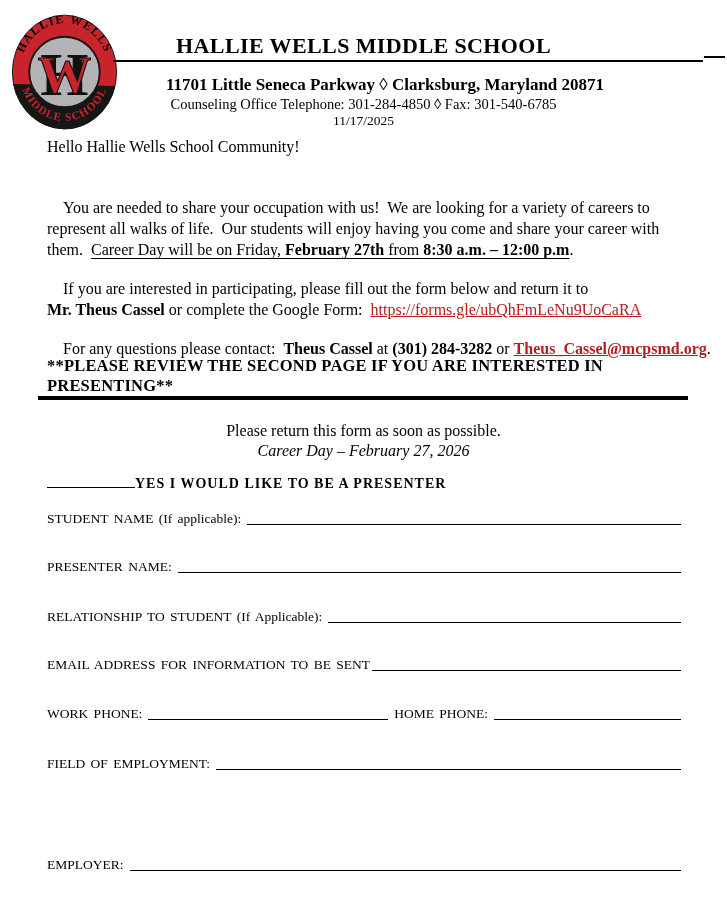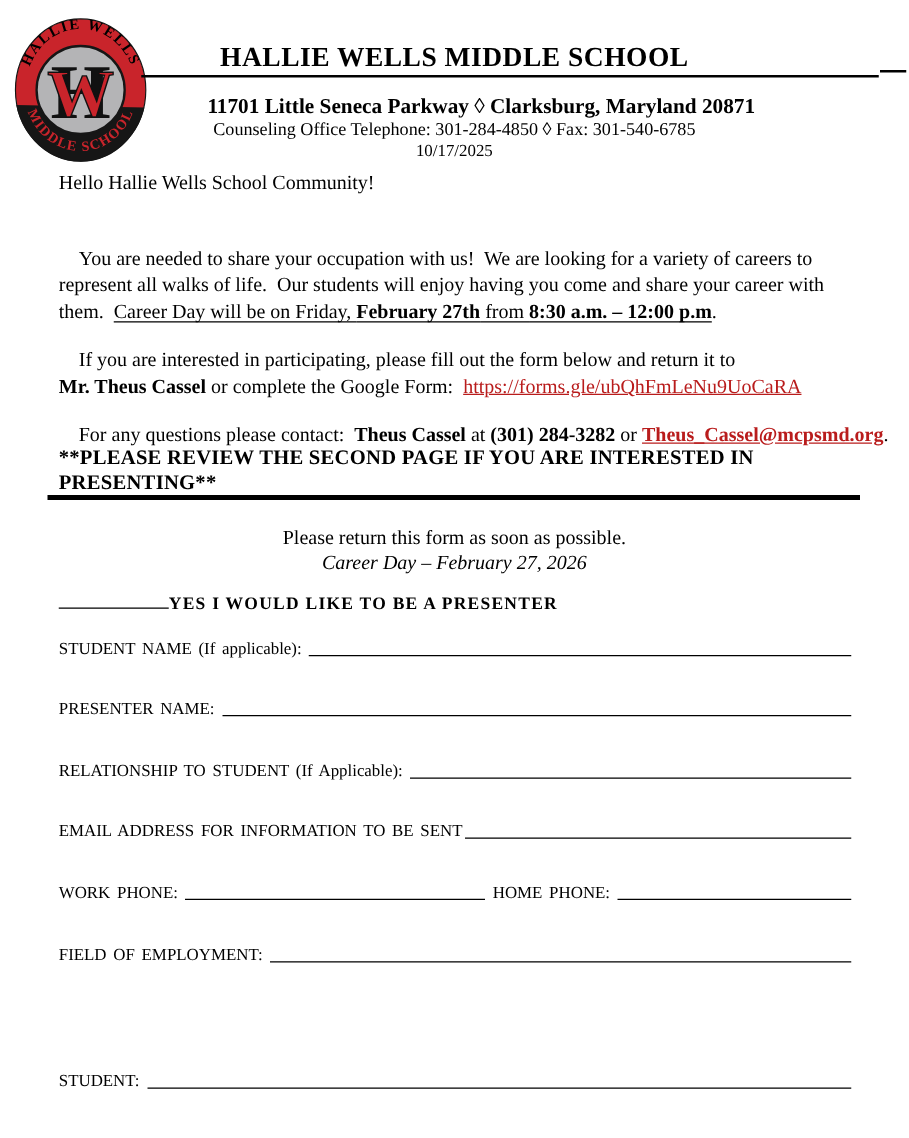--- a/index.html
+++ b/index.html
@@ -61,21 +61,21 @@
     </text>
     <text x="60" y="90" text-anchor="middle" font-size="66" font-weight="bold" font-family="Liberation Serif, serif" fill="#111111">H</text>
     <text x="60" y="88" text-anchor="middle" font-size="57" font-weight="bold" font-family="Liberation Serif, serif" stroke="#111111" stroke-width="1.2" fill="#c9242b"><tspan>W</tspan></text>
   </svg>
 
   <div class="abs centered school-name">HALLIE WELLS MIDDLE SCHOOL</div>
   <div class="abs head-rule"></div>
   <div class="abs head-rule-step"></div>
   <div class="abs centered address">11701 Little Seneca Parkway ◊ Clarksburg, Maryland  20871</div>
   <div class="abs centered phone-fax">Counseling Office Telephone: 301-284-4850 ◊ Fax: 301-540-6785</div>
-  <div class="abs centered doc-date">10/17/2025</div>
+  <div class="abs centered doc-date">11/17/2025</div>
 
   <div class="abs greeting">Hello Hallie Wells School Community!</div>
 
   <div class="abs para p1">
     <span>You are needed to share your occupation with us!  We are looking for a variety of careers to
 represent all walks of life.  Our students will enjoy having you come and share your career with
 them.  </span><span class="ul"><span>Career Day will be on Friday, </span><b>February 27th</b><span> from </span><b>8:30 a.m. – 12:00 p.m</b></span><span>.</span>
   </div>
 
   <div class="abs para p2">
@@ -125,17 +125,17 @@
     <span class="fline w2"></span>
   </div>
 
   <div class="abs frow r6">
     <span class="flabel">FIELD OF EMPLOYMENT:</span>
     <span class="fline"></span>
   </div>
 
 
   <div class="abs frow r8">
-    <span class="flabel">STUDENT:</span>
+    <span class="flabel">EMPLOYER:</span>
     <span class="fline"></span>
   </div>
 
 </div>
 
 </body></html>

